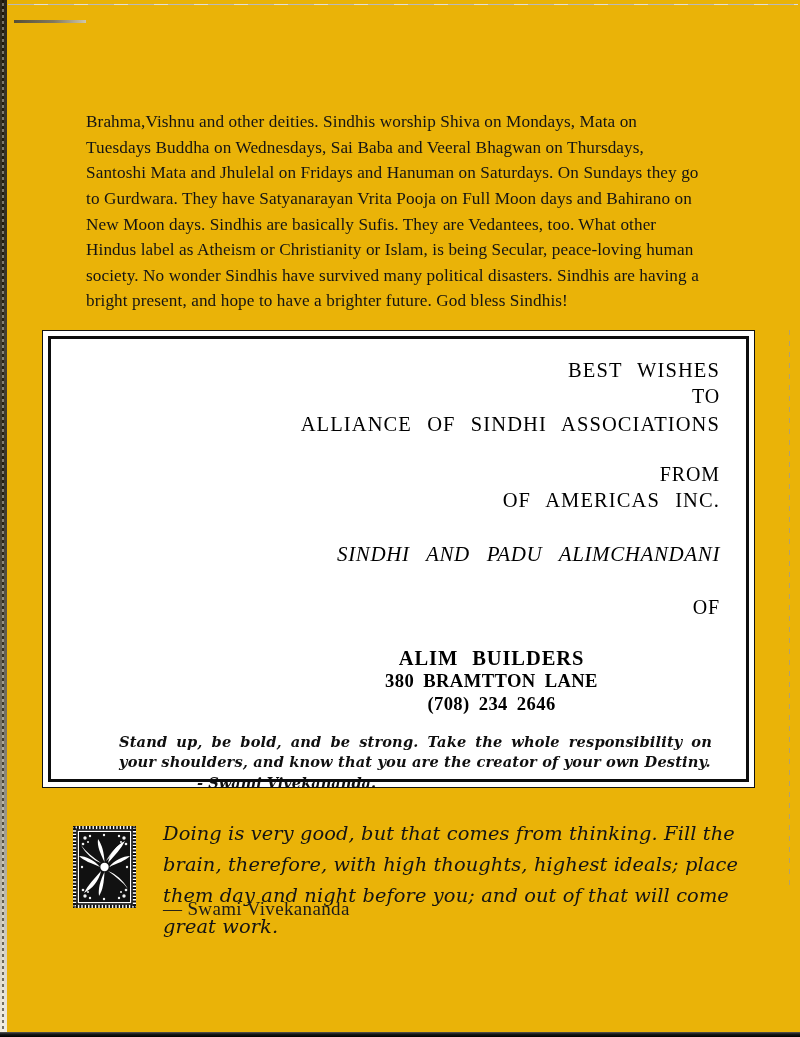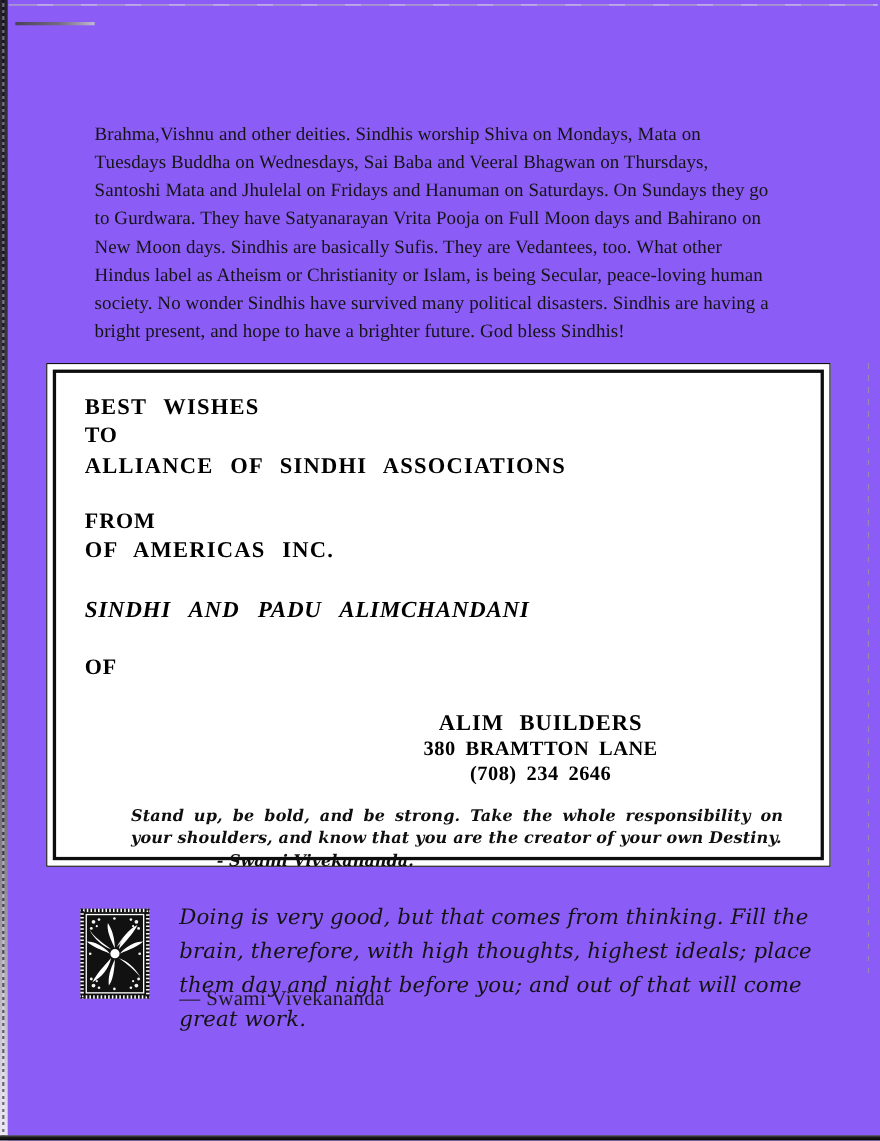--- a/index.html
+++ b/index.html
@@ -9,21 +9,21 @@
     background: #ffffff;
   }
   body {
     font-family: "Liberation Serif", "DejaVu Serif", serif;
     color: #111111;
   }
   #page {
     position: relative;
     width: 800px;
     height: 1037px;
-    background: #8b5cf6;
+    background: #eab308;
     overflow: hidden;
   }
 
   
   .scan-edge-left {
     position: absolute;
     left: 0; top: 0;
     width: 7px; height: 1037px;
     background: linear-gradient(to bottom,
       #1b1b1b 0%, #2c2c2c 10%, #242424 22%, #3a3a3a 34%,
@@ -100,22 +100,22 @@
     box-sizing: border-box;
   }
   .ad-content {
     position: absolute;
     left: 0; top: 0; right: 0; bottom: 0;
     padding: 26px 34px 10px 34px;
     box-sizing: border-box;
   }
 
   .ad-line {
-    text-align: left;
-    font-weight: bold;
+    text-align: right;
+    font-weight: normal;
     color: #000;
   }
   .best-wishes {
     font-size: 20.5px;
     letter-spacing: 1.1px;
     word-spacing: 9px;
     margin-top: 2px;
   }
   .to-1 {
     font-size: 20px;

